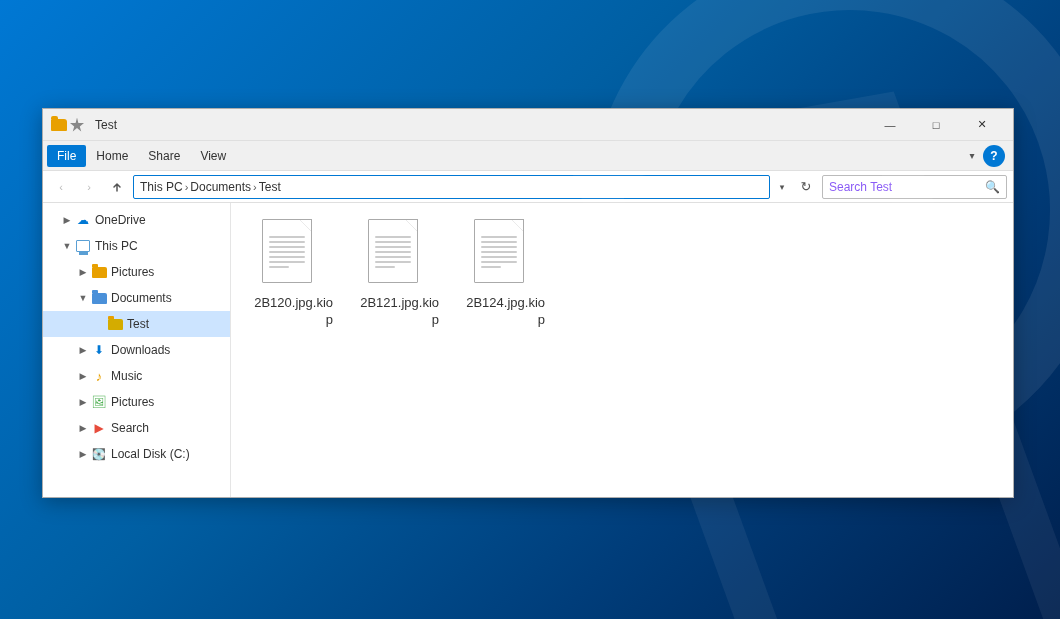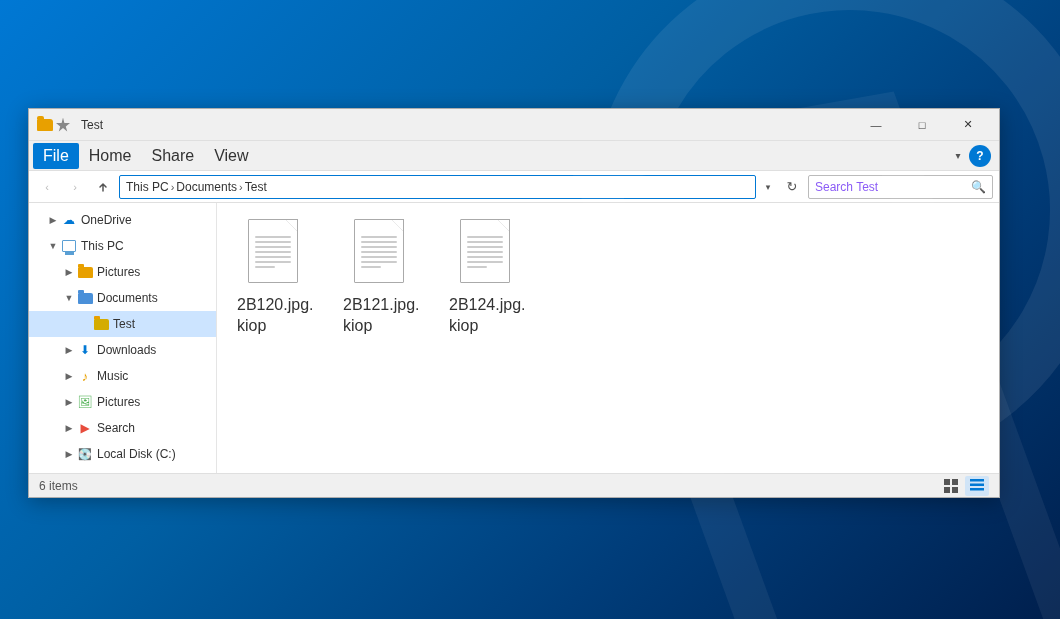--- a/index.html
+++ b/index.html
@@ -31,21 +31,21 @@
       top: 100px;
       width: 250px;
       height: 600px;
       border: 40px solid rgba(255,255,255,0.06);
       transform: rotate(-20deg) skewY(10deg);
     }
 
     .window {
       position: absolute;
       top: 108px;
-      left: 28px;
+      left: 42px;
       width: 972px;
       height: 390px;
       background: #fff;
       border: 1px solid #adadad;
       box-shadow: 0 4px 20px rgba(0,0,0,0.3);
       display: flex;
       flex-direction: column;
     }
 
     
@@ -115,21 +115,21 @@
       height: 30px;
       background: #f0f0f0;
       border-bottom: 1px solid #dfdfdf;
       display: flex;
       align-items: center;
       padding: 0 4px;
       flex-shrink: 0;
     }
     .menu-item {
       padding: 4px 10px;
-      font-size: 16px;
+      font-size: 12px;
       color: #333;
       cursor: pointer;
       border-radius: 2px;
     }
     .menu-item.active {
       background: #0078d4;
       color: #fff;
     }
     .menu-spacer { flex: 1; }
     .help-btn {
@@ -418,23 +418,23 @@
     }
     .doc-line {
       height: 2px;
       background: #ccc;
       margin-bottom: 3px;
       border-radius: 1px;
     }
     .doc-line:last-child { width: 60%; }
 
     .file-name {
-      font-size: 16px;
-      color: #333;
-      text-align: left;
+      font-size: 13px;
+      color: #333;
+      text-align: right;
       margin-top: 4px;
       word-break: break-all;
       line-height: 1.3;
     }
 
     
     .status-bar {
       height: 24px;
       background: #f0f0f0;
       border-top: 1px solid #dfdfdf;
@@ -662,34 +662,14 @@
               <div class="doc-line" style="width:55%"></div>
             </div>
           </div>
         </div>
         <span class="file-name">2B124.jpg.kiop</span>
       </div>
 
     </div>
   </div>
 
-  <div class="status-bar">
-    <span class="status-text">6 items</span>
-    <div class="view-buttons">
-      <div class="view-btn">
-        <svg width="14" height="14" viewBox="0 0 14 14" fill="#555">
-          <rect x="0" y="0" width="6" height="6"></rect>
-            <rect x="8" y="0" width="6" height="6"></rect>
-          <rect x="0" y="8" width="6" height="6"></rect>
-            <rect x="8" y="8" width="6" height="6"></rect>
-        </svg>
-      </div>
-      <div class="view-btn active">
-        <svg width="14" height="14" viewBox="0 0 14 14" fill="#0078d4">
-          <rect x="0" y="0" width="14" height="2.5"></rect>
-            <rect x="0" y="4.5" width="14" height="2.5"></rect>
-          <rect x="0" y="9" width="14" height="2.5"></rect>
-        </svg>
-      </div>
-    </div>
-  </div>
 
 </div>
 
 </body></html>

